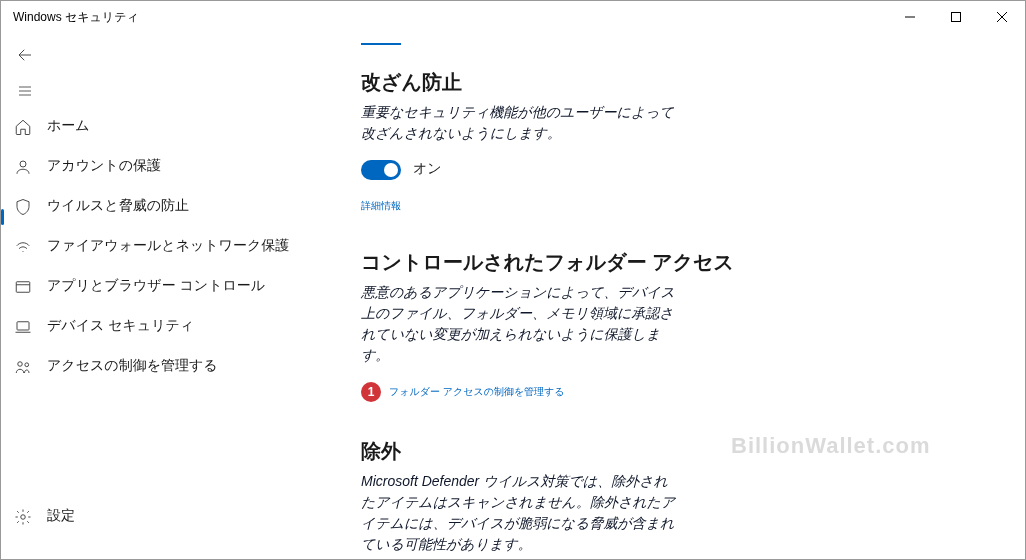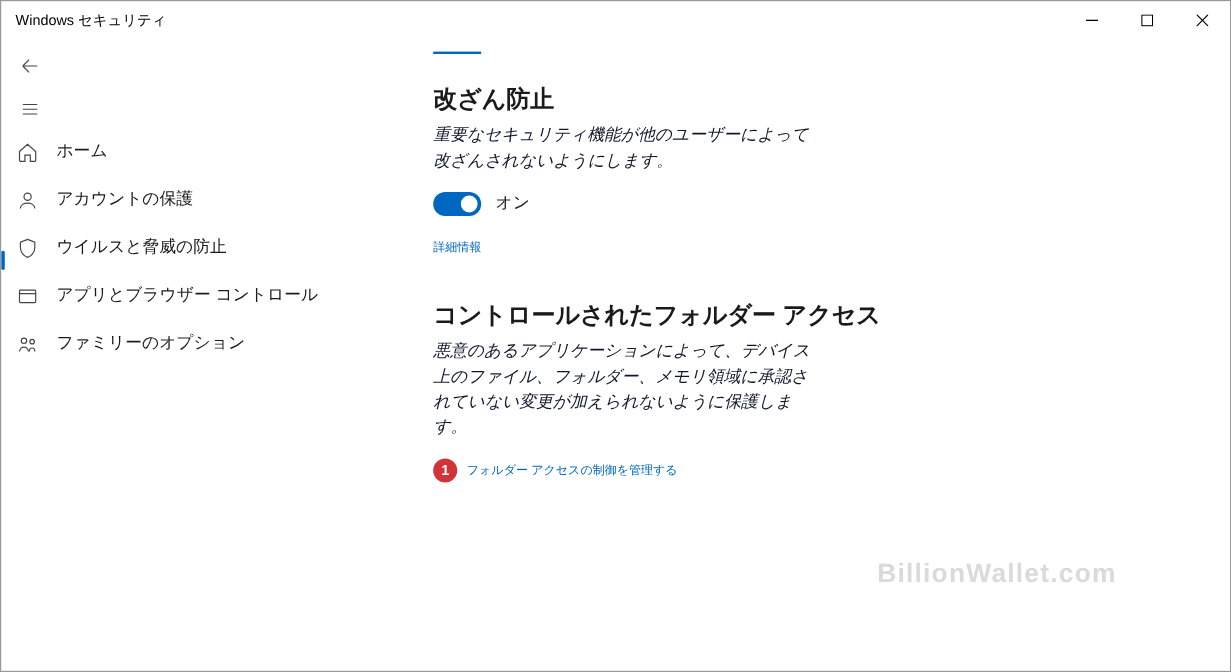--- a/index.html
+++ b/index.html
@@ -168,21 +168,21 @@
       color: #fff;
       font-size: 12px;
       font-weight: bold;
       display: flex;
       align-items: center;
       justify-content: center;
       margin-right: 8px;
     }
     .watermark {
       position: absolute;
-      top: 432px;
+      top: 400px;
       left: 420px;
       font-size: 22px;
       font-weight: bold;
       color: rgba(150,150,150,0.35);
       pointer-events: none;
       letter-spacing: 1px;
       text-shadow: 0 0 2px rgba(255,255,255,0.8);
     }
     .outline-icon { stroke: #444; stroke-width: 1.3; fill: none; }
   </style>
@@ -249,35 +249,63 @@
         <span class="icon">
           <svg width="18" height="18" viewBox="0 0 24 24">
               <path d="M12 2l8 3v6c0 5-3.5 9.5-8 11-4.5-1.5-8-6-8-11V5l8-3z" class="outline-icon"></path>
             </svg>
         </span>
         <span class="label">ウイルスと脅威の防止</span>
       </div>
       <div class="sidebar-item">
         <span class="icon">
           <svg width="18" height="18" viewBox="0 0 24 24">
+              <path d="M4 10c4-5 12-5 16 0M7 14c2.5-3 7.5-3 10 0M12 18h0" class="outline-icon" stroke-linecap="round"></path>
+            </svg>
+        </span>
+        <span class="label">ファイアウォールとネットワーク保護</span>
+      </div>
+      <div class="sidebar-item">
+        <span class="icon">
+          <svg width="18" height="18" viewBox="0 0 24 24">
               <rect x="3" y="5" width="18" height="14" rx="1" class="outline-icon"></rect>
               <line x1="3" y1="9" x2="21" y2="9" class="outline-icon"></line>
             </svg>
         </span>
         <span class="label">アプリとブラウザー コントロール</span>
+      </div>
+      <div class="sidebar-item">
+        <span class="icon">
+          <svg width="18" height="18" viewBox="0 0 24 24">
+              <rect x="4" y="5" width="16" height="11" rx="1" class="outline-icon"></rect>
+              <line x1="2" y1="19" x2="22" y2="19" class="outline-icon"></line>
+            </svg>
+        </span>
+        <span class="label">デバイス セキュリティ</span>
       </div>
       <div class="sidebar-item">
         <span class="icon">
           <svg width="18" height="18" viewBox="0 0 24 24">
               <circle cx="8" cy="8" r="3" class="outline-icon"></circle>
               <circle cx="17" cy="9" r="2.5" class="outline-icon"></circle>
               <path d="M3 20c0-3 2.5-5 5-5s5 2 5 5M14 20c0-2.5 1.5-4 3-4s3 1.5 3 4" class="outline-icon"></path>
             </svg>
         </span>
-        <span class="label">ファミリーのオプション</span>
+        <span class="label">アクセスの制御を管理する</span>
+      </div>
+    </div>
+    <div class="sidebar-bottom">
+      <div class="sidebar-item">
+        <span class="icon">
+          <svg width="18" height="18" viewBox="0 0 24 24">
+              <circle cx="12" cy="12" r="3" class="outline-icon"></circle>
+              <path d="M12 2v3m0 14v3M4.2 4.2l2.1 2.1m11.4 11.4l2.1 2.1M2 12h3m14 0h3M4.2 19.8l2.1-2.1m11.4-11.4l2.1-2.1" class="outline-icon"></path>
+            </svg>
+        </span>
+        <span class="label">設定</span>
       </div>
     </div>
   </div>
 
   <div class="content">
     <div class="accent-line"></div>
 
     <div class="section">
       <div class="section-title">改ざん防止</div>
       <div class="section-desc">重要なセキュリティ機能が他のユーザーによって改ざんされないようにします。</div>
@@ -290,16 +318,20 @@
 
     <div class="section">
       <div class="section-title">コントロールされたフォルダー アクセス</div>
       <div class="section-desc">悪意のあるアプリケーションによって、デバイス上のファイル、フォルダー、メモリ領域に承認されていない変更が加えられないように保護します。</div>
       <div class="link-row">
         <div class="red-badge">1</div>
         <span class="link">フォルダー アクセスの制御を管理する</span>
       </div>
     </div>
 
+    <div class="section">
+      <div class="section-title">除外</div>
+      <div class="section-desc">Microsoft Defender ウイルス対策では、除外されたアイテムはスキャンされません。除外されたアイテムには、デバイスが脆弱になる脅威が含まれている可能性があります。</div>
+    </div>
 
     <div class="watermark">BillionWallet.com</div>
   </div>
 </div>
 
 </body></html>

